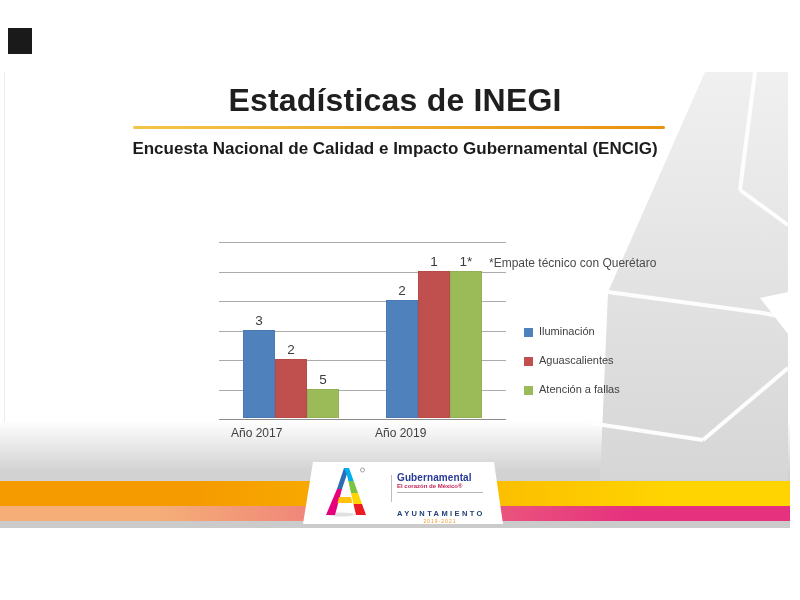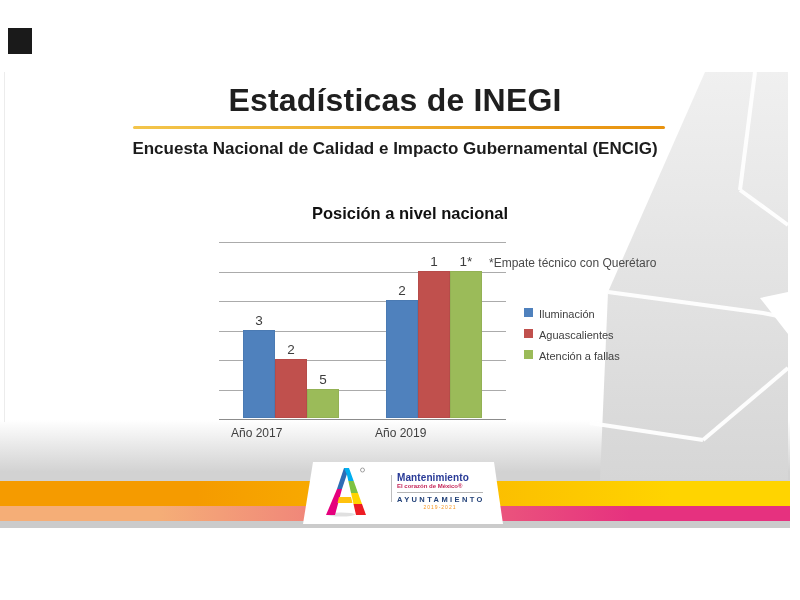--- a/index.html
+++ b/index.html
@@ -19,40 +19,40 @@
 
   .chart-title{position:absolute;left:210px;top:204px;width:400px;text-align:center;
                font-size:16.5px;font-weight:700;color:#111;}
   .plot{position:absolute;left:219px;top:242px;width:287px;height:177px;z-index:3;}
   .gridline{position:absolute;left:0;width:100%;height:1px;}
   .bar{position:absolute;bottom:1px;box-shadow:inset 0 0 0 1px rgba(0,0,0,.05);}
   .bar-label{position:absolute;width:40px;text-align:center;font-size:13.5px;color:#3d3d3d;}
   .cat-label{position:absolute;top:184px;width:120px;font-size:12px;color:#3f3f3f;}
   .annotation{position:absolute;left:489px;top:256px;font-size:12px;color:#4a4a4a;z-index:3;}
   .legend{position:absolute;left:524px;top:308px;z-index:3;}
-  .legend-item{display:flex;align-items:flex-start;margin-bottom:9px;}
+  .legend-item{display:flex;align-items:flex-end;margin-bottom:9px;margin-top:17px;}
   .legend-swatch{width:9px;height:9px;margin-right:6px;flex:0 0 auto;}
   .legend-label{font-size:11px;color:#404040;white-space:nowrap;}
 
   .facets{position:absolute;left:580px;top:72px;z-index:1;}
   .band{position:absolute;left:0;top:420px;width:790px;height:61px;z-index:0;
         background:linear-gradient(180deg,rgba(210,210,210,0) 0%,#d2d2d2 85%);}
   .ribbon-top{position:absolute;left:0;top:481px;width:790px;height:25px;z-index:2;}
   .ribbon-bottom{position:absolute;left:0;top:506px;width:790px;height:15px;z-index:2;}
   .ribbon-base{position:absolute;left:0;top:521px;width:790px;height:7px;background:#cbcbcb;z-index:2;}
 
   .brand-card{position:absolute;left:303px;top:462px;width:200px;height:62px;background:#fff;z-index:4;
               clip-path:polygon(5% 0,95.5% 0,100% 100%,0 100%);}
   .brand-logo{position:absolute;left:23px;top:5px;}
   .brand-divider{position:absolute;left:88px;top:13px;width:1px;height:27px;background:#bdbdbd;}
   .brand-text{position:absolute;left:94px;top:10px;width:86px;}
   .brand-name{font-size:10px;font-weight:700;letter-spacing:.1px;line-height:11px;}
   .brand-tagline{font-size:6px;font-weight:700;line-height:7px;}
   .brand-org{font-size:7.5px;font-weight:700;letter-spacing:2.4px;line-height:9px;
-             border-top:1px solid #b5b5b5;margin-top:2px;padding-top:2px;white-space:nowrap;}
+             border-top:1px solid #b5b5b5;margin-top:2px;padding-top:16px;white-space:nowrap;}
   .brand-period{font-size:5px;letter-spacing:1px;text-align:center;line-height:7px;}
 </style>
 </head>
 <body>
 
 <div class="stage">
   <div class="corner-marker"></div>
   <div class="slide"></div>
   <div class="edge-line"></div>
 
@@ -73,21 +73,20 @@
     </g>
     <polygon points="180,226 208,220 208,262" fill="#ffffff"></polygon>
   </svg>
 
   <div class="band"></div>
 
   <div class="title">Estadísticas de INEGI</div>
   <div class="accent-line" style="background: linear-gradient(90deg, rgb(243, 197, 75), rgb(232, 146, 14));"></div>
   <div class="subtitle">Encuesta Nacional de Calidad e Impacto Gubernamental (ENCIG)</div>
 
-  <div class="chart-title">Posición a nivel nacional</div>
   <div class="plot">
       <div class="gridline" style="top: 0px; background: rgb(171, 171, 171);"></div>
       <div class="gridline" style="top: 29.5px; background: rgb(171, 171, 171);"></div>
       <div class="gridline" style="top: 59px; background: rgb(171, 171, 171);"></div>
       <div class="gridline" style="top: 88.5px; background: rgb(171, 171, 171);"></div>
       <div class="gridline" style="top: 118px; background: rgb(171, 171, 171);"></div>
       <div class="gridline" style="top: 147.5px; background: rgb(171, 171, 171);"></div>
       <div class="gridline" style="top: 177px; background: rgb(140, 140, 140);"></div>
       <div class="bar" style="left: 24px; width: 32px; height: 88.5px; background: rgb(79, 129, 189);"></div>
       <div class="bar-label" style="left: 20px; top: 70.5px;">3</div>
@@ -131,19 +130,19 @@
       <polygon points="11,22 16,22 9,48 0,48" fill="#E5007D"></polygon>
       <polygon points="23,1 27.7,14 22.35,14 21,8 18,1" fill="#00AEEF"></polygon>
       <polygon points="27.7,14 32,26 25.05,26 22.35,14" fill="#7EC242"></polygon>
       <polygon points="32,26 36,37 27.5,37 25.05,26" fill="#FFD400"></polygon>
       <polygon points="36,37 40,48 30,48 27.5,37" fill="#ED1C24"></polygon>
       <polygon points="13,30 25,30 26.5,36 11.5,36" fill="#FFC20E"></polygon>
       <circle cx="36.5" cy="3" r="2" fill="none" stroke="#8a8a8a" stroke-width="0.8"></circle>
     </svg>
     <div class="brand-divider"></div>
     <div class="brand-text">
-      <div class="brand-name" style="color: rgb(40, 58, 151);">Mantenimiento</div>
+      <div class="brand-name" style="color: rgb(40, 58, 151);">Gubernamental</div>
       <div class="brand-tagline" style="color: rgb(196, 36, 87);">El corazón de México®</div>
       <div class="brand-org" style="color: rgb(34, 65, 120);">AYUNTAMIENTO</div>
       <div class="brand-period" style="color: rgb(247, 148, 29);">2019-2021</div>
     </div>
   </div>
 </div>
 
 </body></html>

